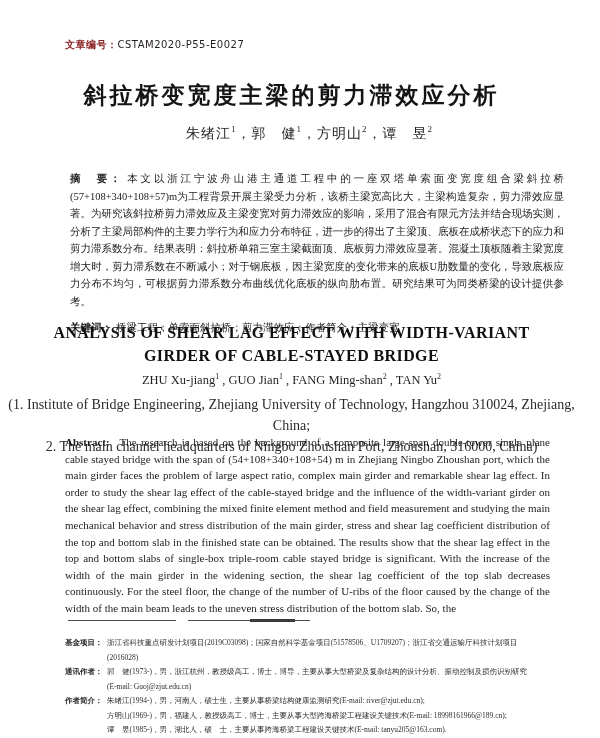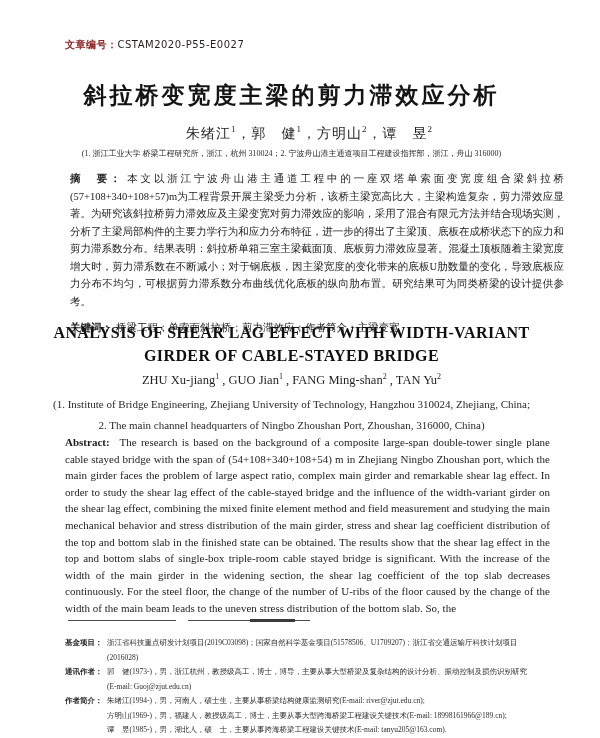--- a/index.html
+++ b/index.html
@@ -28,21 +28,21 @@
 
   .abstract-zh{top:170px;left:70px;right:36px;font-size:10.5px;line-height:17.5px;text-align:justify;color:#222;}
   .abstract-zh .lbl,.keywords-zh .lbl{font-weight:bold;margin-right:4px;}
   .keywords-zh{margin-top:9px;font-size:10.5px;text-align:left;}
 
   .title-en{top:321px;font-size:16px;font-weight:bold;line-height:23px;letter-spacing:0.4px;color:#101010;}
 
   .authors-en{top:372px;font-size:12.5px;}
   .authors-en sup{font-size:8px;}
 
-  .affil-en{top:394px;font-size:11px;line-height:21px;color:#2a2a2a;}
+  .affil-en{top:394px;font-size:14px;line-height:21px;color:#2a2a2a;}
 
   .abstract-en{top:434px;left:65px;right:50px;font-size:11px;line-height:16.6px;text-align:justify;color:#1d1d1d;}
   .abstract-en .lbl{font-weight:bold;margin-right:10px;}
 
   .fn-rule{top:620px;left:68px;display:flex;gap:12px;}
   .fn-rule .seg1{width:108px;border-top:1.5px solid #4a4a4a;}
   .fn-rule .seg2{width:122px;border-top:1.5px solid #4a4a4a;position:relative;}
   .fn-rule .seg2::after{content:"";position:absolute;top:-2.5px;left:62px;width:45px;height:3px;background:#3a3a3a;}
 
   .footnotes{top:636px;left:65px;right:32px;font-size:7.5px;line-height:14.5px;color:#2b2b2b;}
@@ -58,21 +58,20 @@
   <div class="abs article-no">
     <span class="lbl">文章编号：</span><span class="num">CSTAM2020-P55-E0027</span>
   </div>
 
   <h1 class="abs center title-zh" style="margin:0;">斜拉桥变宽度主梁的剪力滞效应分析</h1>
 
   <div class="abs center authors-zh">
     <span><span>朱绪江</span><sup>1</sup><span>，</span></span><span><span>郭　健</span><sup>1</sup><span>，</span></span><span><span>方明山</span><sup>2</sup><span>，</span></span><span><span>谭　昱</span><sup>2</sup></span>
   </div>
 
-  <div class="abs center affil-zh">(1. 浙江工业大学 桥梁工程研究所，浙江，杭州 310024；2. 宁波舟山港主通道项目工程建设指挥部，浙江，舟山 316000)</div>
 
   <div class="abs abstract-zh">
     <p style="margin:0;"><span class="lbl">摘　要：</span><span>本文以浙江宁波舟山港主通道工程中的一座双塔单索面变宽度组合梁斜拉桥(57+108+340+108+57)m为工程背景开展主梁受力分析，该桥主梁宽高比大，主梁构造复杂，剪力滞效应显著。为研究该斜拉桥剪力滞效应及主梁变宽对剪力滞效应的影响，采用了混合有限元方法并结合现场实测，分析了主梁局部构件的主要力学行为和应力分布特征，进一步的得出了主梁顶、底板在成桥状态下的应力和剪力滞系数分布。结果表明：斜拉桥单箱三室主梁截面顶、底板剪力滞效应显著。混凝土顶板随着主梁宽度增大时，剪力滞系数在不断减小；对于钢底板，因主梁宽度的变化带来的底板U肋数量的变化，导致底板应力分布不均匀，可根据剪力滞系数分布曲线优化底板的纵向肋布置。研究结果可为同类桥梁的设计提供参考。</span></p>
     <p class="keywords-zh" style="margin-bottom:0;"><span class="lbl">关键词：</span><span>桥梁工程；单索面斜拉桥；剪力滞效应；作者简介；主梁变宽</span></p>
   </div>
 
   <div class="abs center title-en">
     <div>ANALYSIS OF SHEAR LAG EFFECT WITH WIDTH-VARIANT</div>
     <div>GIRDER OF CABLE-STAYED BRIDGE</div>
   </div>

